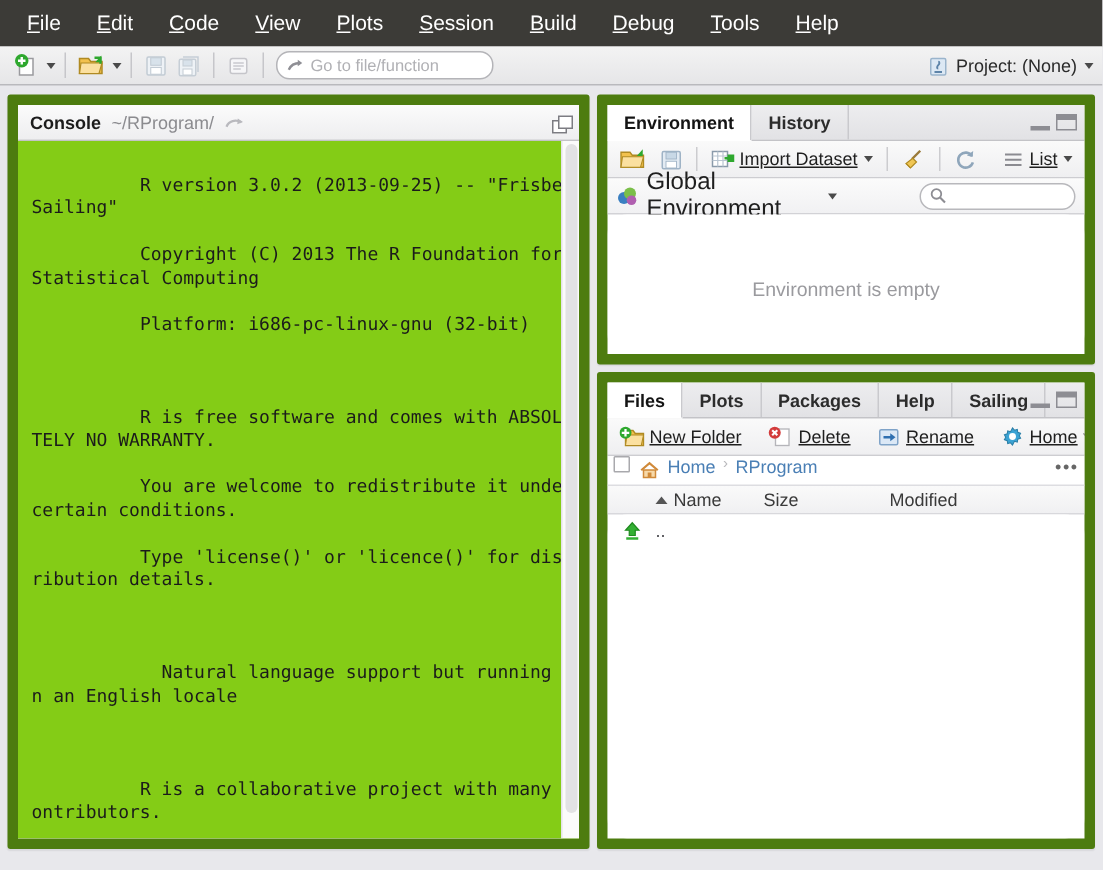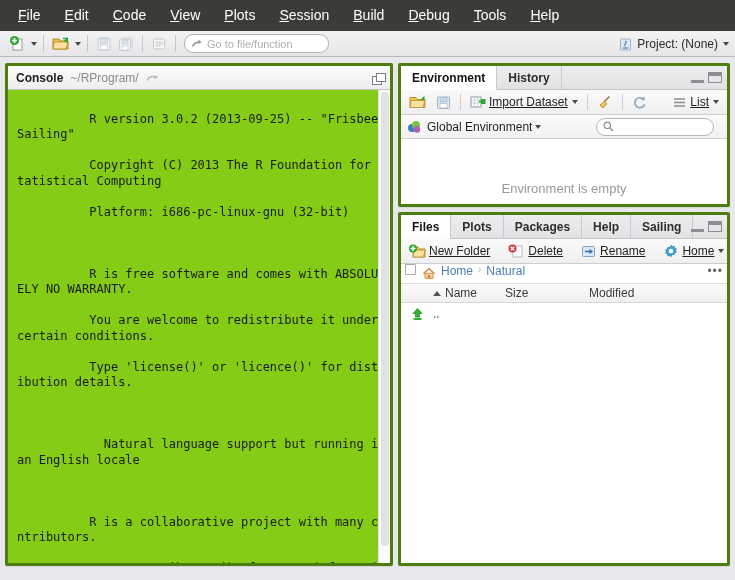--- a/index.html
+++ b/index.html
@@ -103,21 +103,21 @@
     width: 735px; height: 514px;
     padding: 5px 5px 6px 5px;
     display: flex;
     gap: 5px;
   }
   .col-left { width: 388px; display: flex; flex-direction: column; }
   .col-right { width: 332px; display: flex; flex-direction: column; gap: 5px; }
 
   .pane {
     background: #ffffff;
-    border: 3px solid #4d7c0f;
+    border: 7px solid #4d7c0f;
     border-radius: 2px;
     display: flex;
     flex-direction: column;
     overflow: hidden;
     box-shadow: 0 1px 1px rgba(0,0,0,0.07);
   }
 
   
   .pane-head {
     height: 24px;
@@ -237,21 +237,21 @@
     height: 24px;
     flex: 0 0 24px;
     background: linear-gradient(to bottom, #fbfbfb 0%, #f1f1f3 100%);
     border-bottom: 1px solid #d2d2d6;
     display: flex;
     align-items: center;
     padding: 0 6px;
   }
   .env-sel {
     display: flex; align-items: center;
-    font-size: 12px; color: #1f1f1f;
+    font-size: 16px; color: #1f1f1f;
     cursor: default;
   }
   .env-sel .lbl { margin: 0 3px 0 5px; }
   .search-box {
     margin-left: 55px;
     width: 118px; height: 18px;
     background: #ffffff;
     border: 1px solid #b8b8bc;
     border-radius: 9px;
     display: flex; align-items: center;
@@ -529,21 +529,21 @@
         </div>
         <div class="console-scroll">
           <div class="thumb"></div>
         </div>
       </div>
     </div>
   </div>
 
   <div class="col-right">
 
-    <div class="pane" style="height:144px">
+    <div class="pane" style="height:180px">
       <div class="tabstrip">
         <div class="tab active">Environment</div>
         <div class="tab">History</div>
         <div class="tabstrip-icons">
           <span class="win-min"></span>
           <span class="win-max"></span>
         </div>
       </div>
 
       <div class="pane-toolbar">
@@ -700,21 +700,21 @@
         <span class="bc-check"></span>
         <span style="display:flex;align-items:center;margin-right:5px">
           <svg width="14" height="13" viewBox="0 0 14 13">
             <path d="M1.5 6.5L7 1.8l5.5 4.7" fill="none" stroke="#d08a3a" stroke-width="1.5"></path>
             <path d="M3 6.3h8v5H3z" fill="#f7d9a8" stroke="#d08a3a" stroke-width="1"></path>
             <rect x="5.8" y="8" width="2.5" height="3.3" fill="#d08a3a"></rect>
           </svg>
         </span>
         <span class="bc-link">Home</span>
         <span class="bc-sep">›</span>
-        <span class="bc-link">Natural</span>
+        <span class="bc-link">RProgram</span>
         <span class="bc-more">•••</span>
       </div>
 
       <div class="files-header">
         <div class="fh-cell fh-icon"></div>
         <div class="fh-cell fh-name">
           <span class="sort-arrow"></span>
           <span>Name</span>
         </div>
         <div class="fh-cell fh-size">

